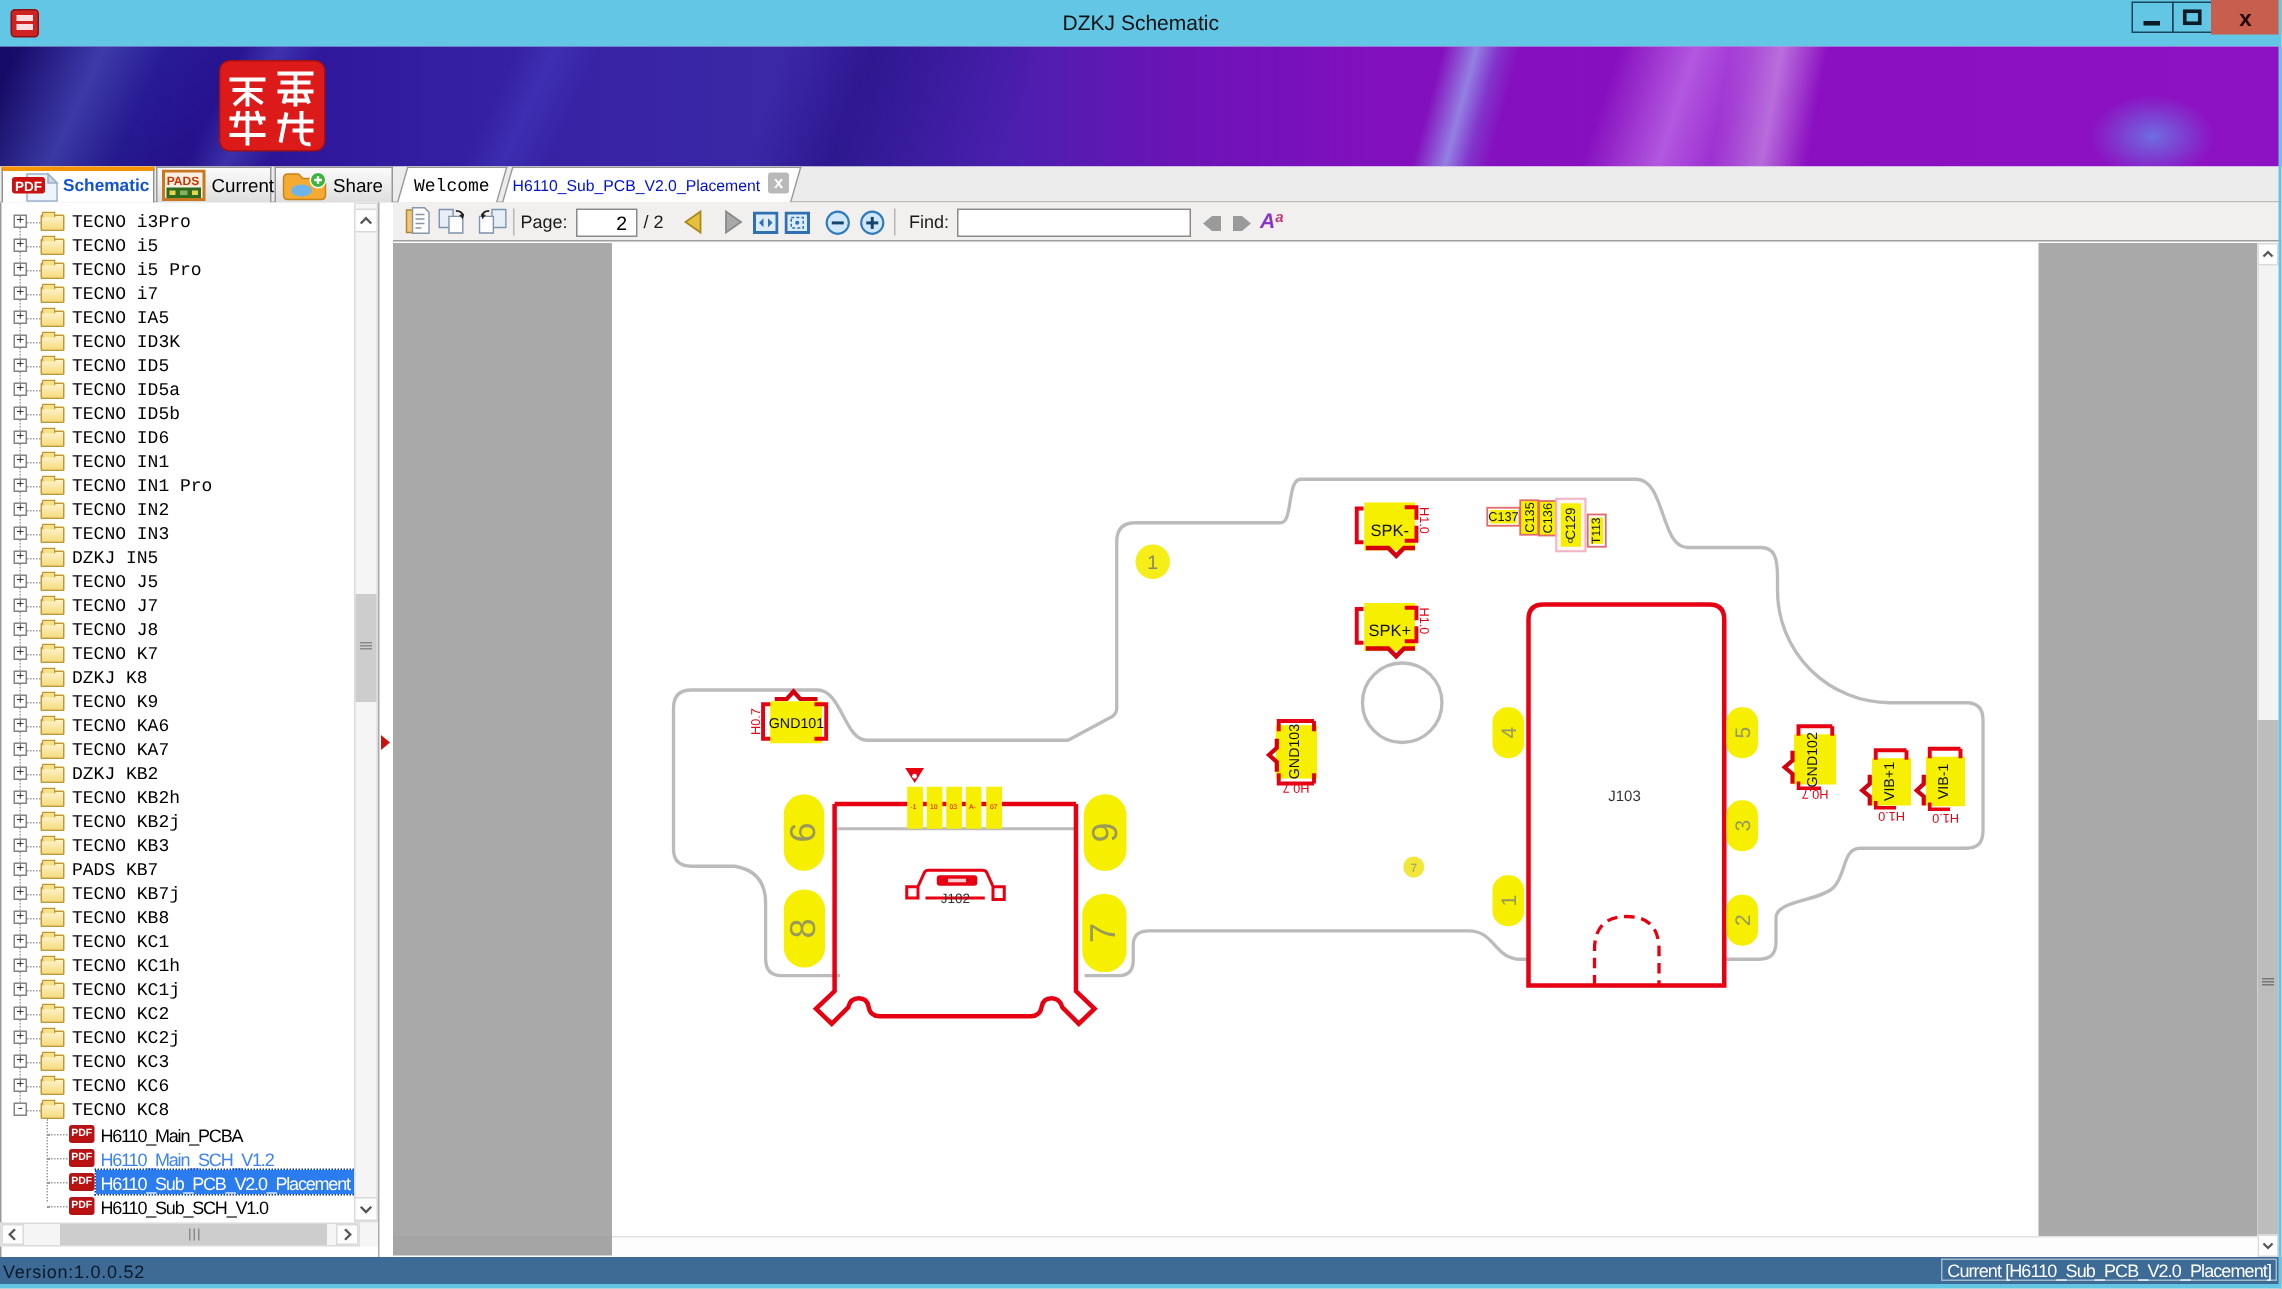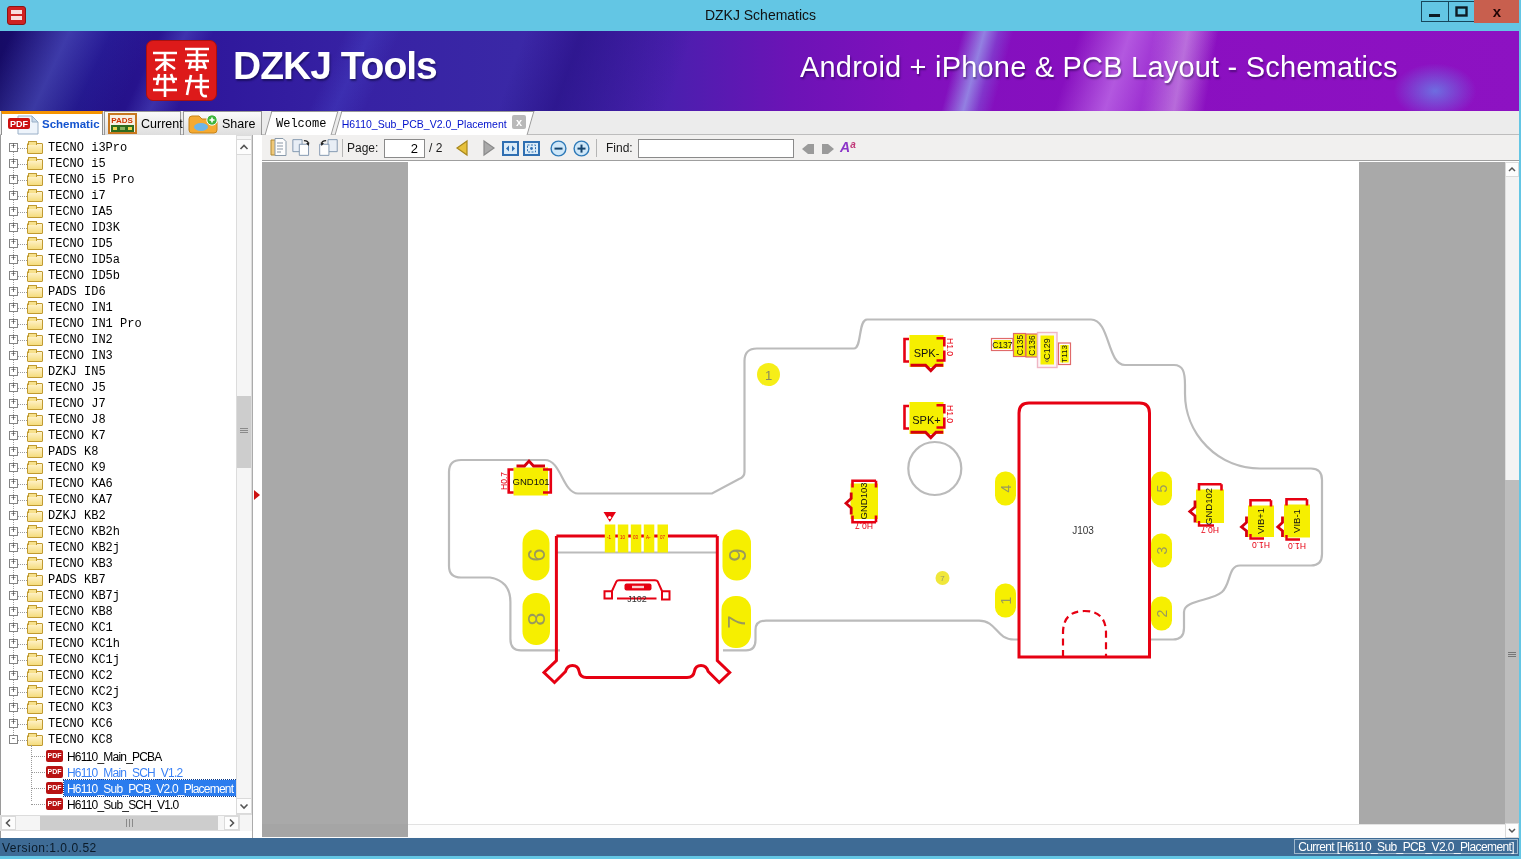--- a/index.html
+++ b/index.html
@@ -63,21 +63,21 @@
 #rightedge{left:1519px;top:0;width:2px;height:859px;background:#63c6e4}
 </style></head><body>
 
 <div class="a" id="titlebar"></div>
 
 <div class="a" id="appicon"><svg width="17" height="17">
       <rect x="3" y="3" width="11" height="4" fill="#fff" opacity=".85"></rect>
       <rect x="3" y="9" width="11" height="4" fill="#fff" opacity=".85"></rect>
     </svg></div>
 
-<div class="a" id="apptitle">DZKJ Schematics</div>
+<div class="a" id="apptitle">DZKJ Schematic</div>
 
 <div class="a wbtn" id="btnmin"><svg width="26" height="19">
       <rect x="7" y="12" width="11" height="3" fill="#0d1b24"></rect>
     </svg></div>
 
 <div class="a wbtn" id="btnmax"><svg width="25" height="19">
       <rect x="7.5" y="5.5" width="10" height="8" fill="none" stroke="#0d1b24" stroke-width="2.4"></rect>
     </svg></div>
 
 <div class="a wbtn" id="btnclose"><svg width="47" height="23">
@@ -96,23 +96,21 @@
 
  <div class="a" id="logo"><svg width="69" height="59" viewBox="0 0 69 59">
   <g stroke="#fff" stroke-width="2.6" fill="none">
    <path d="M6 12 H30 M8 19 H28 M18 12 V30 M18 21 L9 29 M18 21 L28 28"></path>
    <path d="M38 8 H62 M40 14 H60 M38 20 H62 M42 26 H58 M50 8 V30 M44 20 L42 28 M56 20 L59 28"></path>
    <path d="M6 38 H30 M12 33 L10 44 M18 33 V56 M6 49 H30 M24 33 L27 42"></path>
    <path d="M38 40 H62 M44 34 L40 54 M54 33 V50 M48 46 H62 M54 50 Q54 56 60 55"></path>
   </g>
       </svg></div>
 
- <div class="a" id="dzkj">DZKJ Tools</div>
-
- <div class="a" id="slogan">Android + iPhone &amp; PCB Layout - Schematics</div>
+
 </div>
 
 <div class="a" id="tabbar"></div>
 
 <div class="a tab" id="tabsch">
     <svg width="36" height="21" style="position:absolute;left:4px;top:0">
       <path d="M12 2 h14 l6 6 v12 h-20 z" fill="#eef4fb" stroke="#9ab0c8" stroke-width="1"></path>
       <path d="M26 2 l6 6 h-6 z" fill="#c9d9ea" stroke="#9ab0c8" stroke-width="1"></path>
       <rect x="2" y="4" width="22" height="11" rx="2" fill="#cc1111"></rect>
       <text x="13" y="13" text-anchor="middle" font-size="9" font-weight="bold" fill="#fff" font-family="Liberation Sans">PDF</text>
@@ -292,21 +290,21 @@
       <div class="doth" style="left:17px;top:8px;width:9px"></div>
       <div class="plusbox">+</div>
       <div class="folder"></div>
       <div class="tlab">TECNO ID5b</div>
     </div>
 
 <div class="trow" style="top:149px">
       <div class="doth" style="left:17px;top:8px;width:9px"></div>
       <div class="plusbox">+</div>
       <div class="folder"></div>
-      <div class="tlab">PADS ID6</div>
+      <div class="tlab">TECNO ID6</div>
     </div>
 
 <div class="trow" style="top:165px">
       <div class="doth" style="left:17px;top:8px;width:9px"></div>
       <div class="plusbox">+</div>
       <div class="folder"></div>
       <div class="tlab">TECNO IN1</div>
     </div>
 
 <div class="trow" style="top:181px">
@@ -362,21 +360,21 @@
       <div class="doth" style="left:17px;top:8px;width:9px"></div>
       <div class="plusbox">+</div>
       <div class="folder"></div>
       <div class="tlab">TECNO K7</div>
     </div>
 
 <div class="trow" style="top:309px">
       <div class="doth" style="left:17px;top:8px;width:9px"></div>
       <div class="plusbox">+</div>
       <div class="folder"></div>
-      <div class="tlab">PADS K8</div>
+      <div class="tlab">DZKJ K8</div>
     </div>
 
 <div class="trow" style="top:325px">
       <div class="doth" style="left:17px;top:8px;width:9px"></div>
       <div class="plusbox">+</div>
       <div class="folder"></div>
       <div class="tlab">TECNO K9</div>
     </div>
 
 <div class="trow" style="top:341px">

